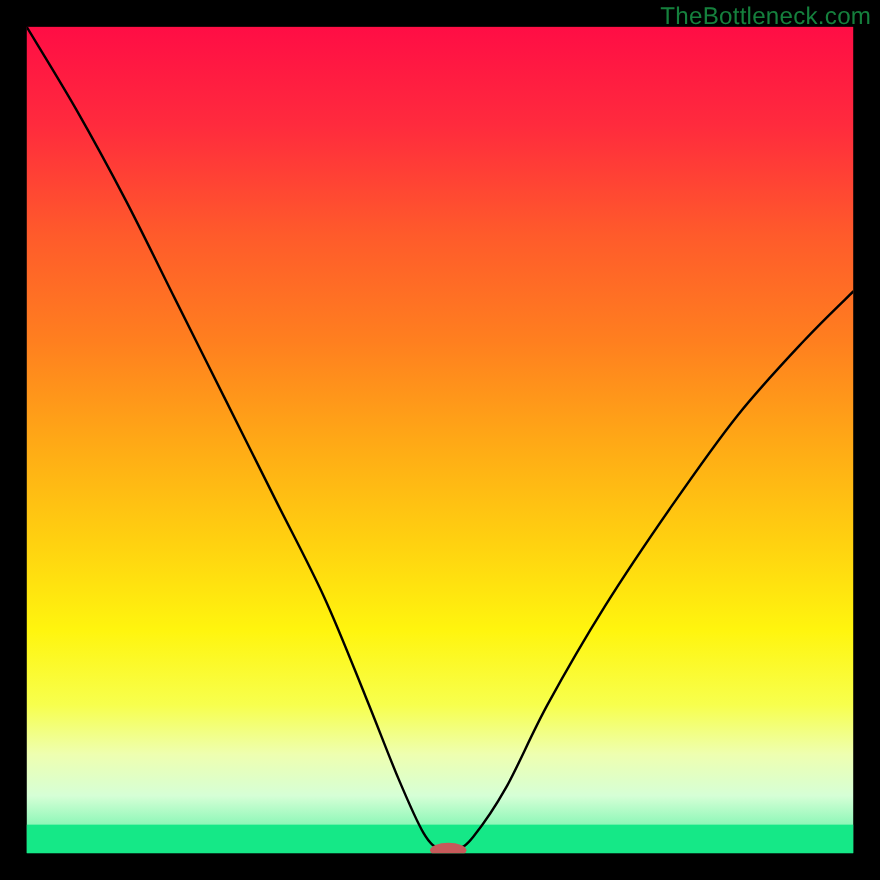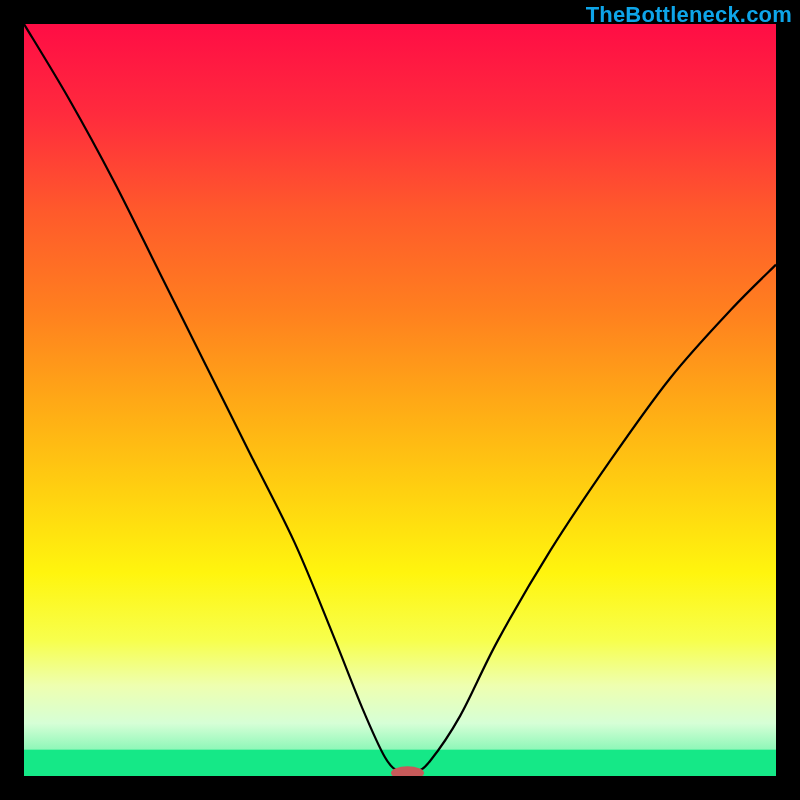--- a/index.html
+++ b/index.html
@@ -22,23 +22,23 @@
     top: 24px;
     left: 24px;
     width: 752px;
     height: 752px;
     overflow: hidden;
   }
   .watermark {
     position: absolute;
     top: 2px;
     right: 8px;
-    color: #0ea5e9;
+    color: #15803d;
     font-size: 22px;
-    font-weight: 700;
+    font-weight: 400;
     letter-spacing: 0.2px;
   }
   svg { display: block; }
 </style>
 </head>
 <body>
 
 <div class="frame">
   <div class="watermark">TheBottleneck.com</div>
 

